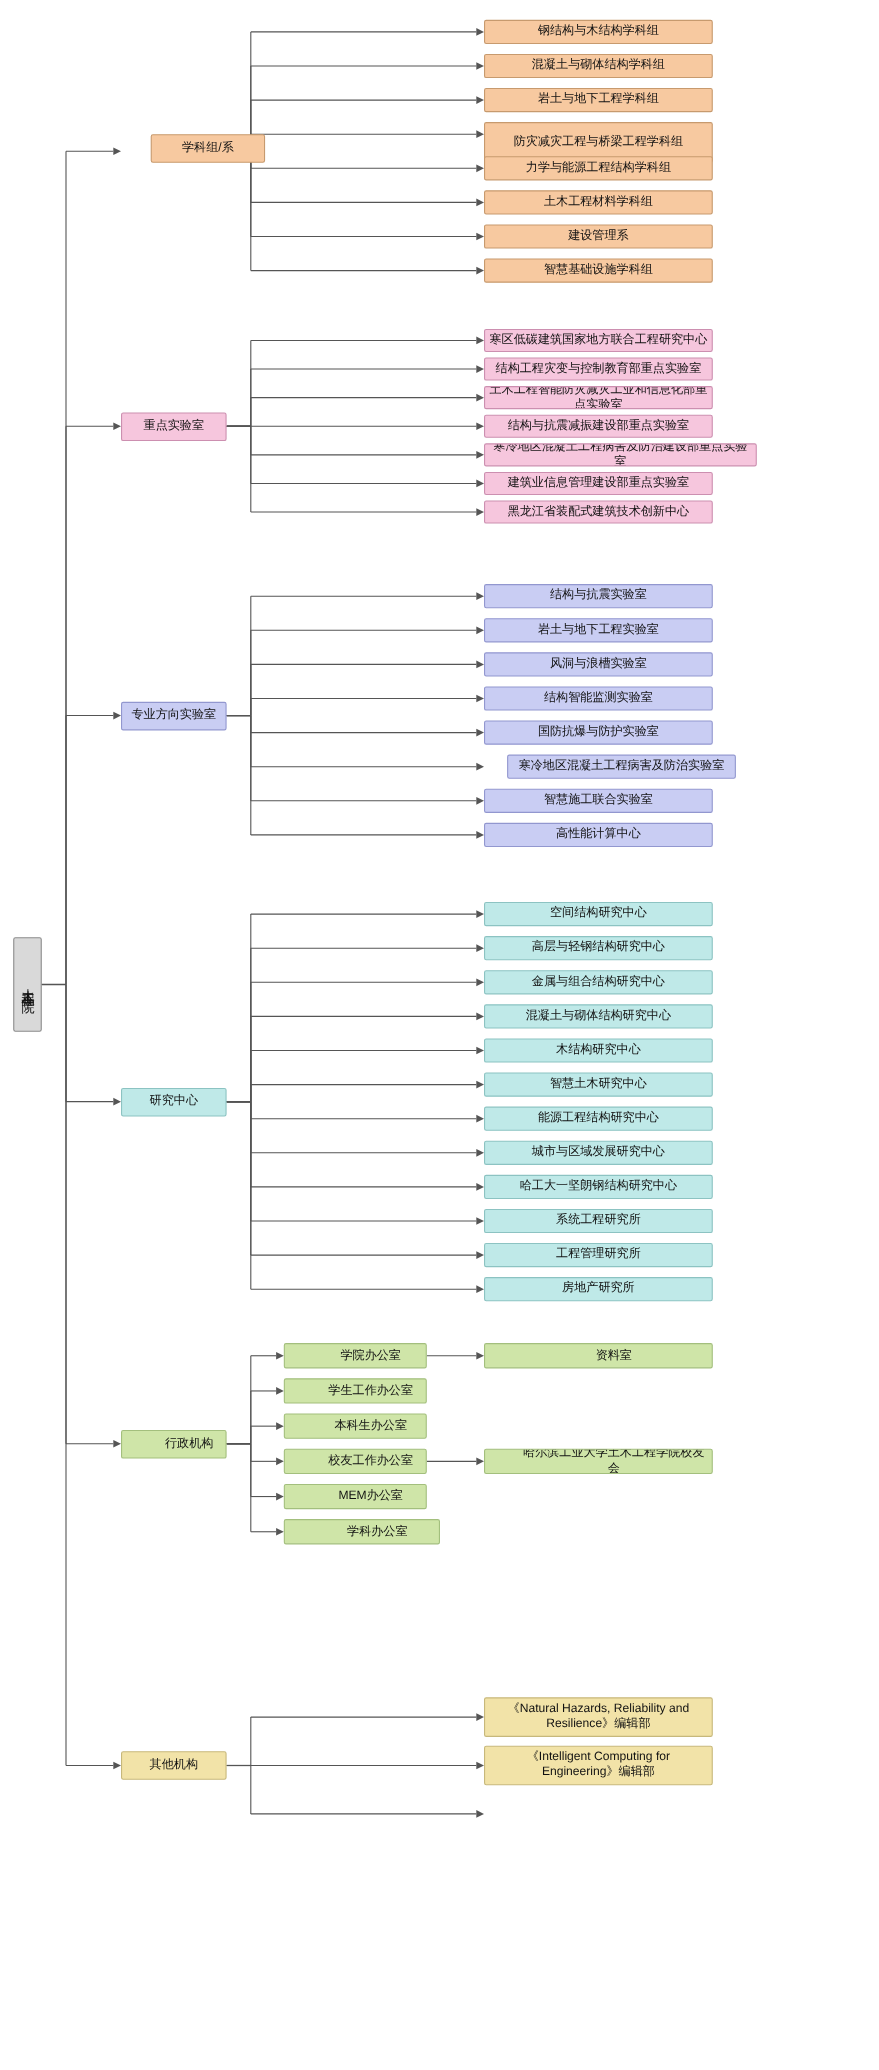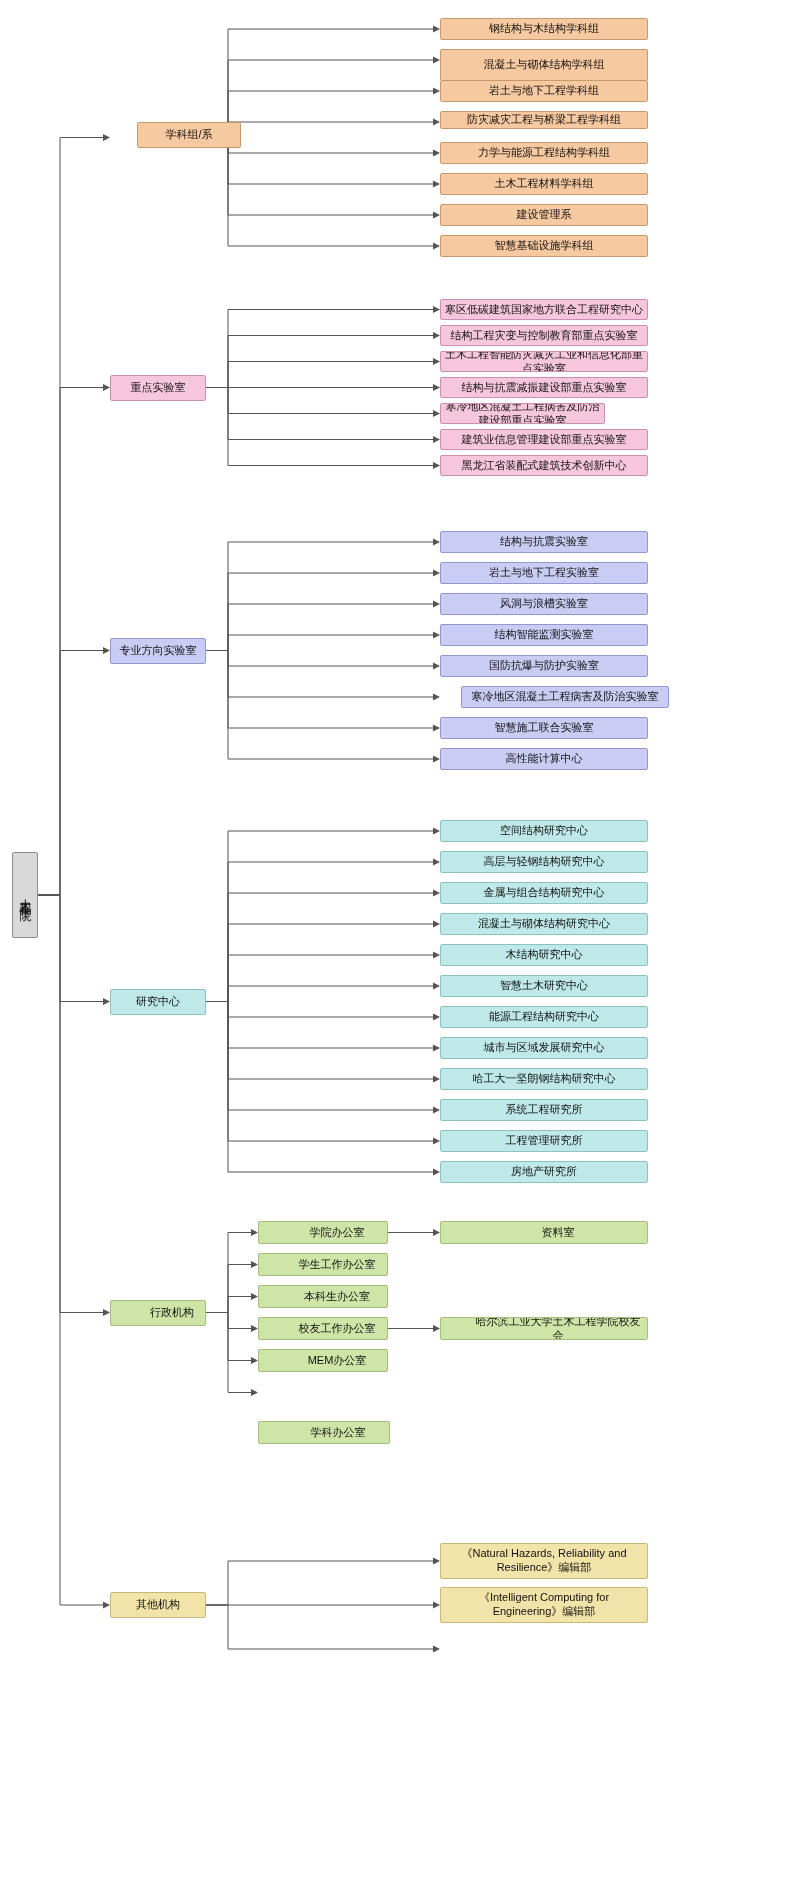--- a/index.html
+++ b/index.html
@@ -259,33 +259,33 @@
       <path d="M228 1605 L228 1649" stroke="#555" stroke-width="1" fill="none"></path>
       <path d="M228 1649 L433 1649" stroke="#555" stroke-width="1" fill="none"></path>
       <path d="M433 1645.5 L440 1649 L433 1652.5 Z" fill="#555"></path>
       <path d="M38 895 L60 895" stroke="#555" stroke-width="1" fill="none"></path>
       <path d="M60 895 L60 1605" stroke="#555" stroke-width="1" fill="none"></path>
       <path d="M60 1605 L103 1605" stroke="#555" stroke-width="1" fill="none"></path>
       <path d="M103 1601.5 L110 1605 L103 1608.5 Z" fill="#555"></path>
     </svg>
 <div class="node root" style="left: 12px; top: 852px; width: 26px; height: 86px;">土木工程学院</div>
     <div class="node cat-dept" style="left: 440px; top: 18px; width: 208px; height: 22px;">钢结构与木结构学科组</div>
-    <div class="node cat-dept" style="left: 440px; top: 49px; width: 208px; height: 32px;">混凝土与砌体结构学科组</div>
+    <div class="node cat-dept" style="left: 440px; top: 49px; width: 208px; height: 22px;">混凝土与砌体结构学科组</div>
     <div class="node cat-dept" style="left: 440px; top: 80px; width: 208px; height: 22px;">岩土与地下工程学科组</div>
-    <div class="node cat-dept" style="left: 440px; top: 111px; width: 208px; height: 18px;">防灾减灾工程与桥梁工程学科组</div>
+    <div class="node cat-dept" style="left: 440px; top: 111px; width: 208px; height: 37px;">防灾减灾工程与桥梁工程学科组</div>
     <div class="node cat-dept" style="left: 440px; top: 142px; width: 208px; height: 22px;">力学与能源工程结构学科组</div>
     <div class="node cat-dept" style="left: 440px; top: 173px; width: 208px; height: 22px;">土木工程材料学科组</div>
     <div class="node cat-dept" style="left: 440px; top: 204px; width: 208px; height: 22px;">建设管理系</div>
     <div class="node cat-dept" style="left: 440px; top: 235px; width: 208px; height: 22px;">智慧基础设施学科组</div>
     <div class="node cat-dept" style="left: 110px; top: 122px; width: 104px; height: 26px; margin-left: 27px;">学科组/系</div>
     <div class="node cat-lab" style="left: 440px; top: 299px; width: 208px; height: 21px;">寒区低碳建筑国家地方联合工程研究中心</div>
     <div class="node cat-lab" style="left: 440px; top: 325px; width: 208px; height: 21px;">结构工程灾变与控制教育部重点实验室</div>
     <div class="node cat-lab" style="left: 440px; top: 351px; width: 208px; height: 21px;">土木工程智能防灾减灾工业和信息化部重点实验室</div>
     <div class="node cat-lab" style="left: 440px; top: 377px; width: 208px; height: 21px;">结构与抗震减振建设部重点实验室</div>
-    <div class="node cat-lab" style="left: 440px; top: 403px; width: 165px; height: 21px;">寒冷地区混凝土工程病害及防治建设部重点实验室</div>
+    <div class="node cat-lab" style="left: 440px; top: 403px; width: 248px; height: 21px;">寒冷地区混凝土工程病害及防治建设部重点实验室</div>
     <div class="node cat-lab" style="left: 440px; top: 429px; width: 208px; height: 21px; text-align: right;">建筑业信息管理建设部重点实验室</div>
     <div class="node cat-lab" style="left: 440px; top: 455px; width: 208px; height: 21px;">黑龙江省装配式建筑技术创新中心</div>
     <div class="node cat-lab" style="left: 110px; top: 375px; width: 96px; height: 26px;">重点实验室</div>
     <div class="node cat-spec" style="left: 440px; top: 531px; width: 208px; height: 22px;">结构与抗震实验室</div>
     <div class="node cat-spec" style="left: 440px; top: 562px; width: 208px; height: 22px;">岩土与地下工程实验室</div>
     <div class="node cat-spec" style="left: 440px; top: 593px; width: 208px; height: 22px;">风洞与浪槽实验室</div>
     <div class="node cat-spec" style="left: 440px; top: 624px; width: 208px; height: 22px;">结构智能监测实验室</div>
     <div class="node cat-spec" style="left: 440px; top: 655px; width: 208px; height: 22px;">国防抗爆与防护实验室</div>
     <div class="node cat-spec" style="left: 440px; top: 686px; width: 208px; height: 22px; margin-left: 21px;">寒冷地区混凝土工程病害及防治实验室</div>
     <div class="node cat-spec" style="left: 440px; top: 717px; width: 208px; height: 22px;">智慧施工联合实验室</div>
@@ -302,20 +302,20 @@
     <div class="node cat-center" style="left: 440px; top: 1068px; width: 208px; height: 22px;">哈工大一坚朗钢结构研究中心</div>
     <div class="node cat-center" style="left: 440px; top: 1099px; width: 208px; height: 22px;">系统工程研究所</div>
     <div class="node cat-center" style="left: 440px; top: 1130px; width: 208px; height: 22px;">工程管理研究所</div>
     <div class="node cat-center" style="left: 440px; top: 1161px; width: 208px; height: 22px;">房地产研究所</div>
     <div class="node cat-center" style="left: 110px; top: 989px; width: 96px; height: 26px;">研究中心</div>
     <div class="node cat-admin" style="left: 258px; top: 1221px; width: 130px; height: 23px;">学院办公室</div>
     <div class="node cat-admin" style="left: 258px; top: 1253px; width: 130px; height: 23px;">学生工作办公室</div>
     <div class="node cat-admin" style="left: 258px; top: 1285px; width: 130px; height: 23px; text-align: right;">本科生办公室</div>
     <div class="node cat-admin" style="left: 258px; top: 1317px; width: 130px; height: 23px;">校友工作办公室</div>
     <div class="node cat-admin" style="left: 258px; top: 1349px; width: 130px; height: 23px;">MEM办公室</div>
-    <div class="node cat-admin" style="left: 258px; top: 1381px; width: 132px; height: 23px; margin-top: 40px;">学科办公室</div>
+    <div class="node cat-admin" style="left: 258px; top: 1381px; width: 142px; height: 23px;">学科办公室</div>
     <div class="node cat-admin" style="left: 110px; top: 1300px; width: 96px; height: 26px;">行政机构</div>
     <div class="node cat-admin" style="left: 440px; top: 1221px; width: 208px; height: 23px;">资料室</div>
     <div class="node cat-admin" style="left: 440px; top: 1317px; width: 208px; height: 23px;">哈尔滨工业大学土木工程学院校友会</div>
     <div class="node cat-other" style="left: 440px; top: 1543px; width: 208px; height: 36px;">《Natural Hazards, Reliability and Resilience》编辑部</div>
     <div class="node cat-other" style="left: 440px; top: 1587px; width: 208px; height: 36px;">《Intelligent Computing for Engineering》编辑部</div>
     <div class="node cat-other" style="left: 110px; top: 1592px; width: 96px; height: 26px;">其他机构</div>
   </div>
 
 </body></html>

